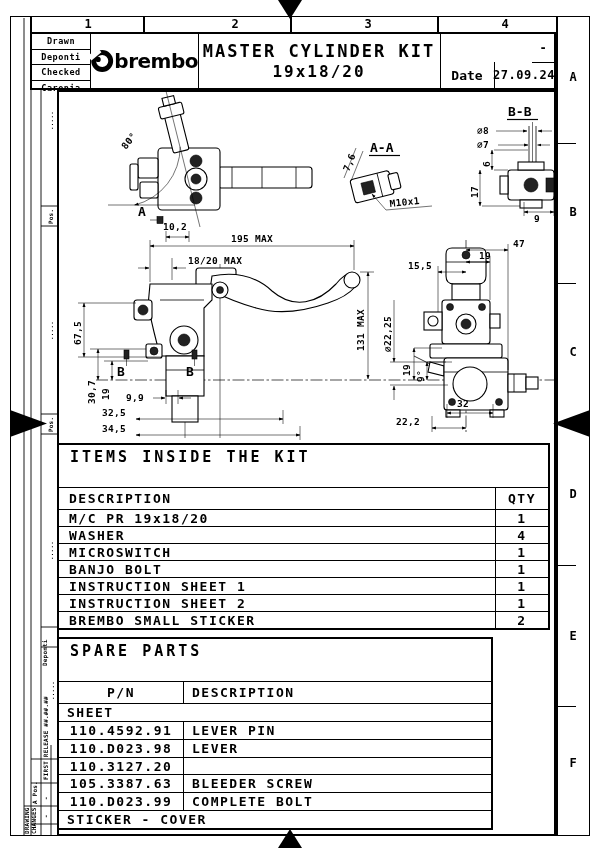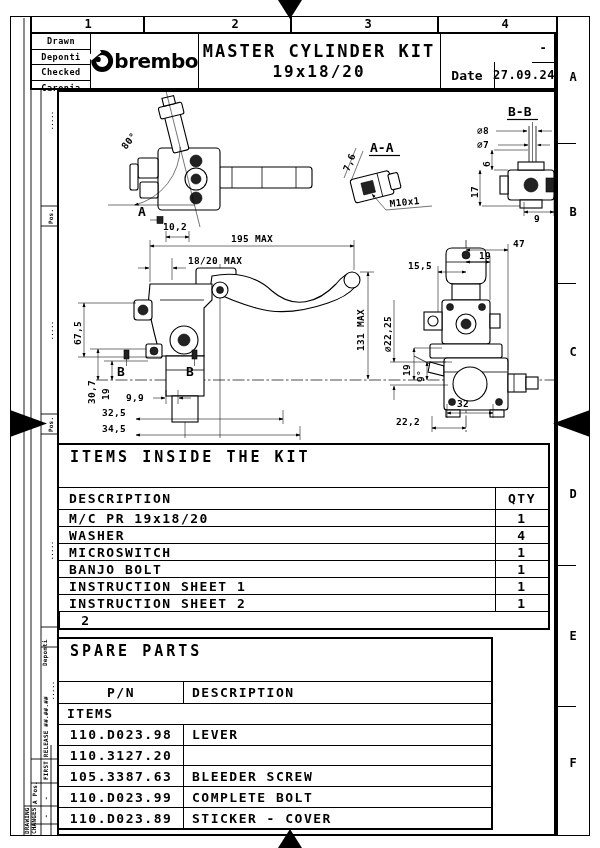--- a/index.html
+++ b/index.html
@@ -389,47 +389,51 @@
     </div>
     <div class="drow">
       <div class="cell cdesc">INSTRUCTION SHEET 1</div>
       <div class="cell cqty">1</div>
     </div>
     <div class="drow">
       <div class="cell cdesc">INSTRUCTION SHEET 2</div>
       <div class="cell cqty">1</div>
     </div>
     <div class="drow">
+      <div class="cell cdesc">BREMBO SMALL STICKER</div>
       <div class="cell cqty">2</div>
     </div>
   </div>
 
   <div class="tbl" style="left:57px;top:637px;width:436px;height:193px;">
     <div class="titlerow">SPARE PARTS</div>
     <div class="hrow">
       <div class="cell cpn">P/N</div>
       <div class="cell cdesc" style="padding-left:8px;">DESCRIPTION</div>
     </div>
     <div class="drow">
-      <div class="cell cdesc" style="padding-left:8px;">ITEMS</div>
+      <div class="cell cdesc" style="padding-left:8px;">SHEET</div>
+    </div>
+    <div class="drow">
+      <div class="cell cpn">110.4592.91</div>
+      <div class="cell cdesc" style="padding-left:8px;">LEVER PIN</div>
     </div>
     <div class="drow">
       <div class="cell cpn">110.D023.98</div>
       <div class="cell cdesc" style="padding-left:8px;">LEVER</div>
     </div>
     <div class="drow">
       <div class="cell cpn">110.3127.20</div>
     </div>
     <div class="drow">
       <div class="cell cpn">105.3387.63</div>
       <div class="cell cdesc" style="padding-left:8px;">BLEEDER SCREW</div>
     </div>
     <div class="drow">
       <div class="cell cpn">110.D023.99</div>
       <div class="cell cdesc" style="padding-left:8px;">COMPLETE BOLT</div>
     </div>
     <div class="drow">
-      <div class="cell cpn">110.D023.89</div>
       <div class="cell cdesc" style="padding-left:8px;">STICKER - COVER</div>
     </div>
   </div>
 
 </div>
 
 </body></html>

